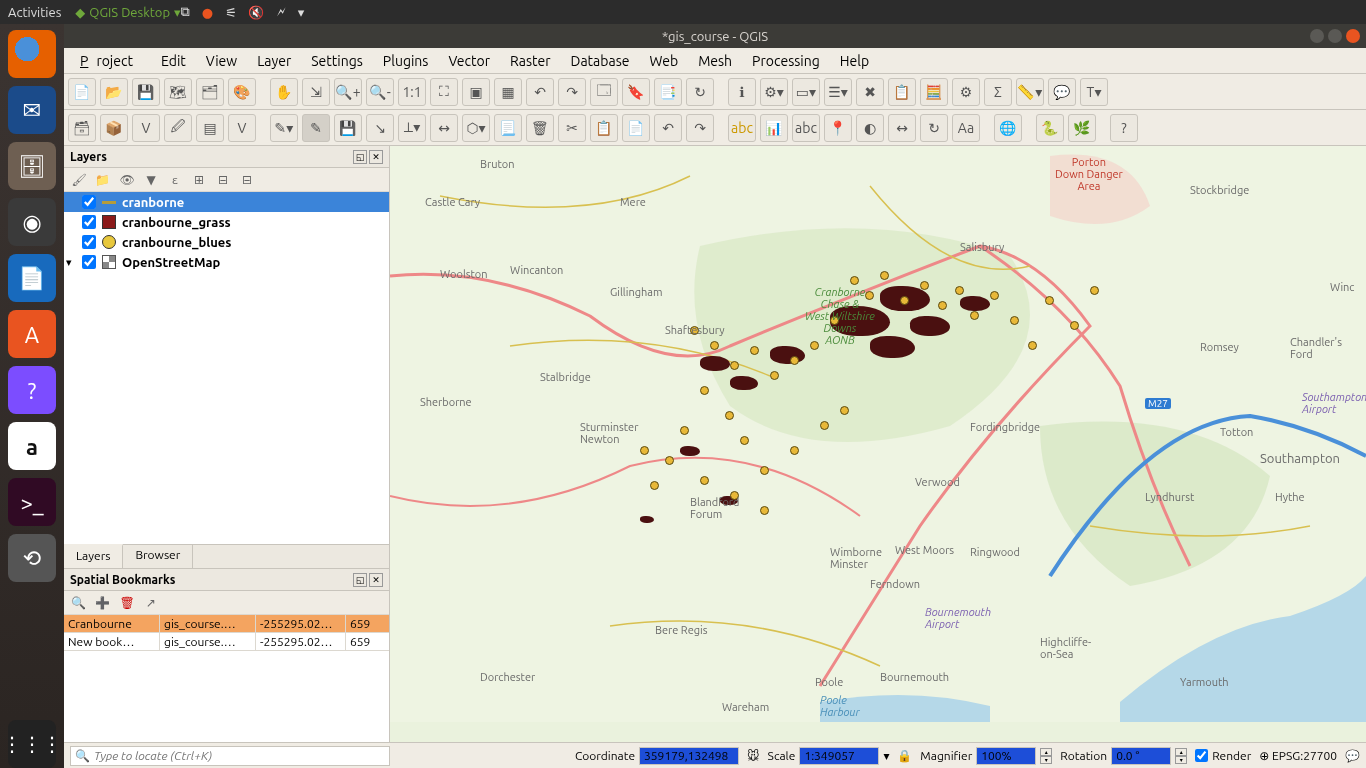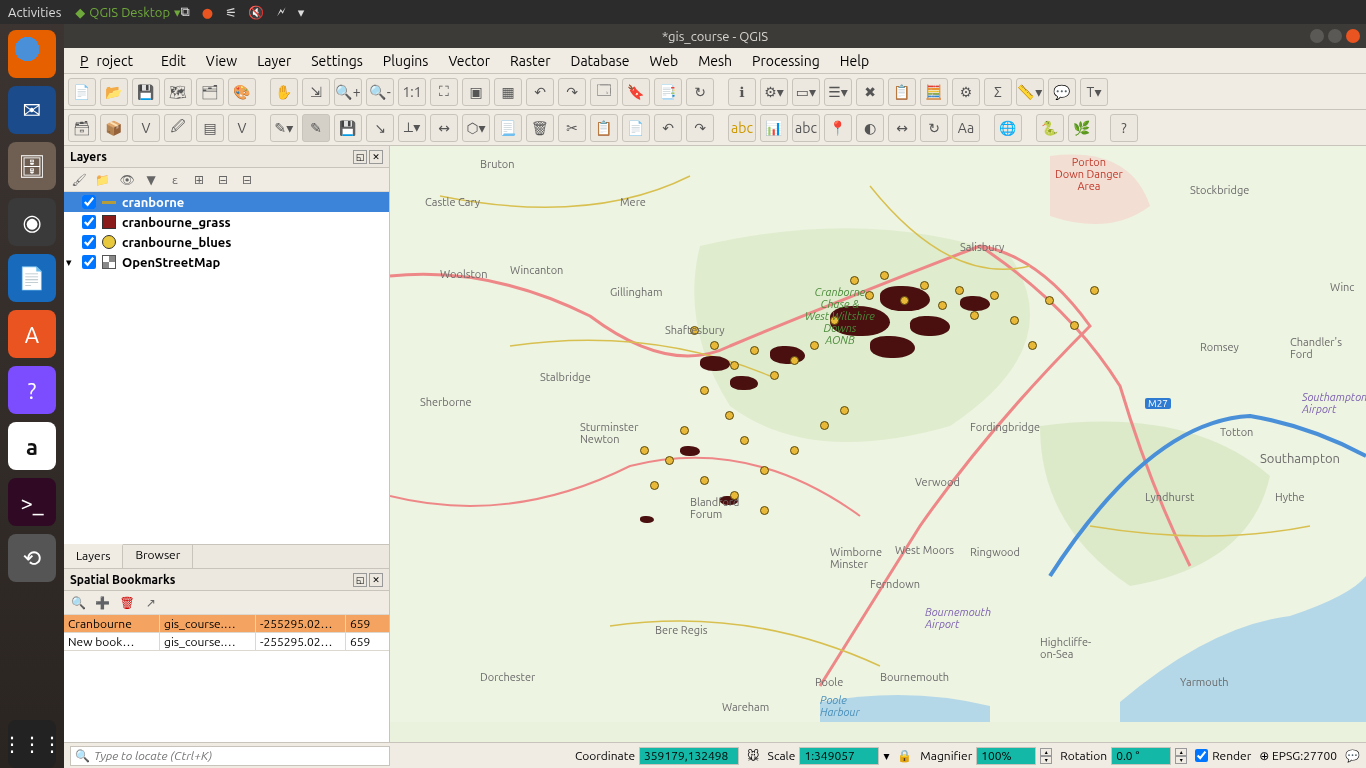--- a/index.html
+++ b/index.html
@@ -74,21 +74,21 @@
 .bm-head div, .bm-row div { padding: 2px 4px; border-right: 1px solid #dcd8d0; border-bottom: 1px solid #dcd8d0; white-space: nowrap; overflow: hidden; text-overflow: ellipsis; }
 .bm-row.sel { background: #f4a460; }
 
 .mapcanvas { flex: 1; position: relative; background: #eaf2dd; overflow: hidden; }
 .mapcanvas svg { position: absolute; inset: 0; }
 
 .statusbar { height: 26px; background: #f0ece4; border-top: 1px solid #c8c4bc; display: flex; align-items: center; font-size: 12px; padding: 0 6px; gap: 8px; }
 .locbox { flex: 0 0 320px; display: flex; align-items: center; border: 1px solid #c8c4bc; height: 20px; background: #fff; padding: 0 4px; gap: 4px; color: #888; }
 .locbox input { border: none; outline: none; font-size: 12px; flex: 1; background: transparent; font-style: italic; }
 .stat-item { display: flex; align-items: center; gap: 4px; }
-.stat-item input { border: 1px solid #c8c4bc; height: 18px; padding: 0 4px; font-size: 12px; background: #14b8a6; }
+.stat-item input { border: 1px solid #c8c4bc; height: 18px; padding: 0 4px; font-size: 12px; background: #1d4ed8; }
 .stat-item .spin { display: flex; flex-direction: column; }
 .stat-item .spin div { width: 12px; height: 8px; border: 1px solid #999; font-size: 6px; line-height: 6px; text-align: center; }
 .render-chk { display: flex; align-items: center; gap: 4px; }
 
 
 .ml { position: absolute; font-size: 11px; color: #6a6a6a; white-space: nowrap; }
 .ml.aonb { color: #4a8b3a; font-style: italic; text-align: center; }
 .ml.danger { color: #c0392b; text-align: center; }
 .ml.motorway { background: #2e7bd1; color: #fff; padding: 0 3px; border-radius: 2px; font-size: 10px; }
 .ml.airport { color: #7b5fb0; font-style: italic; }

